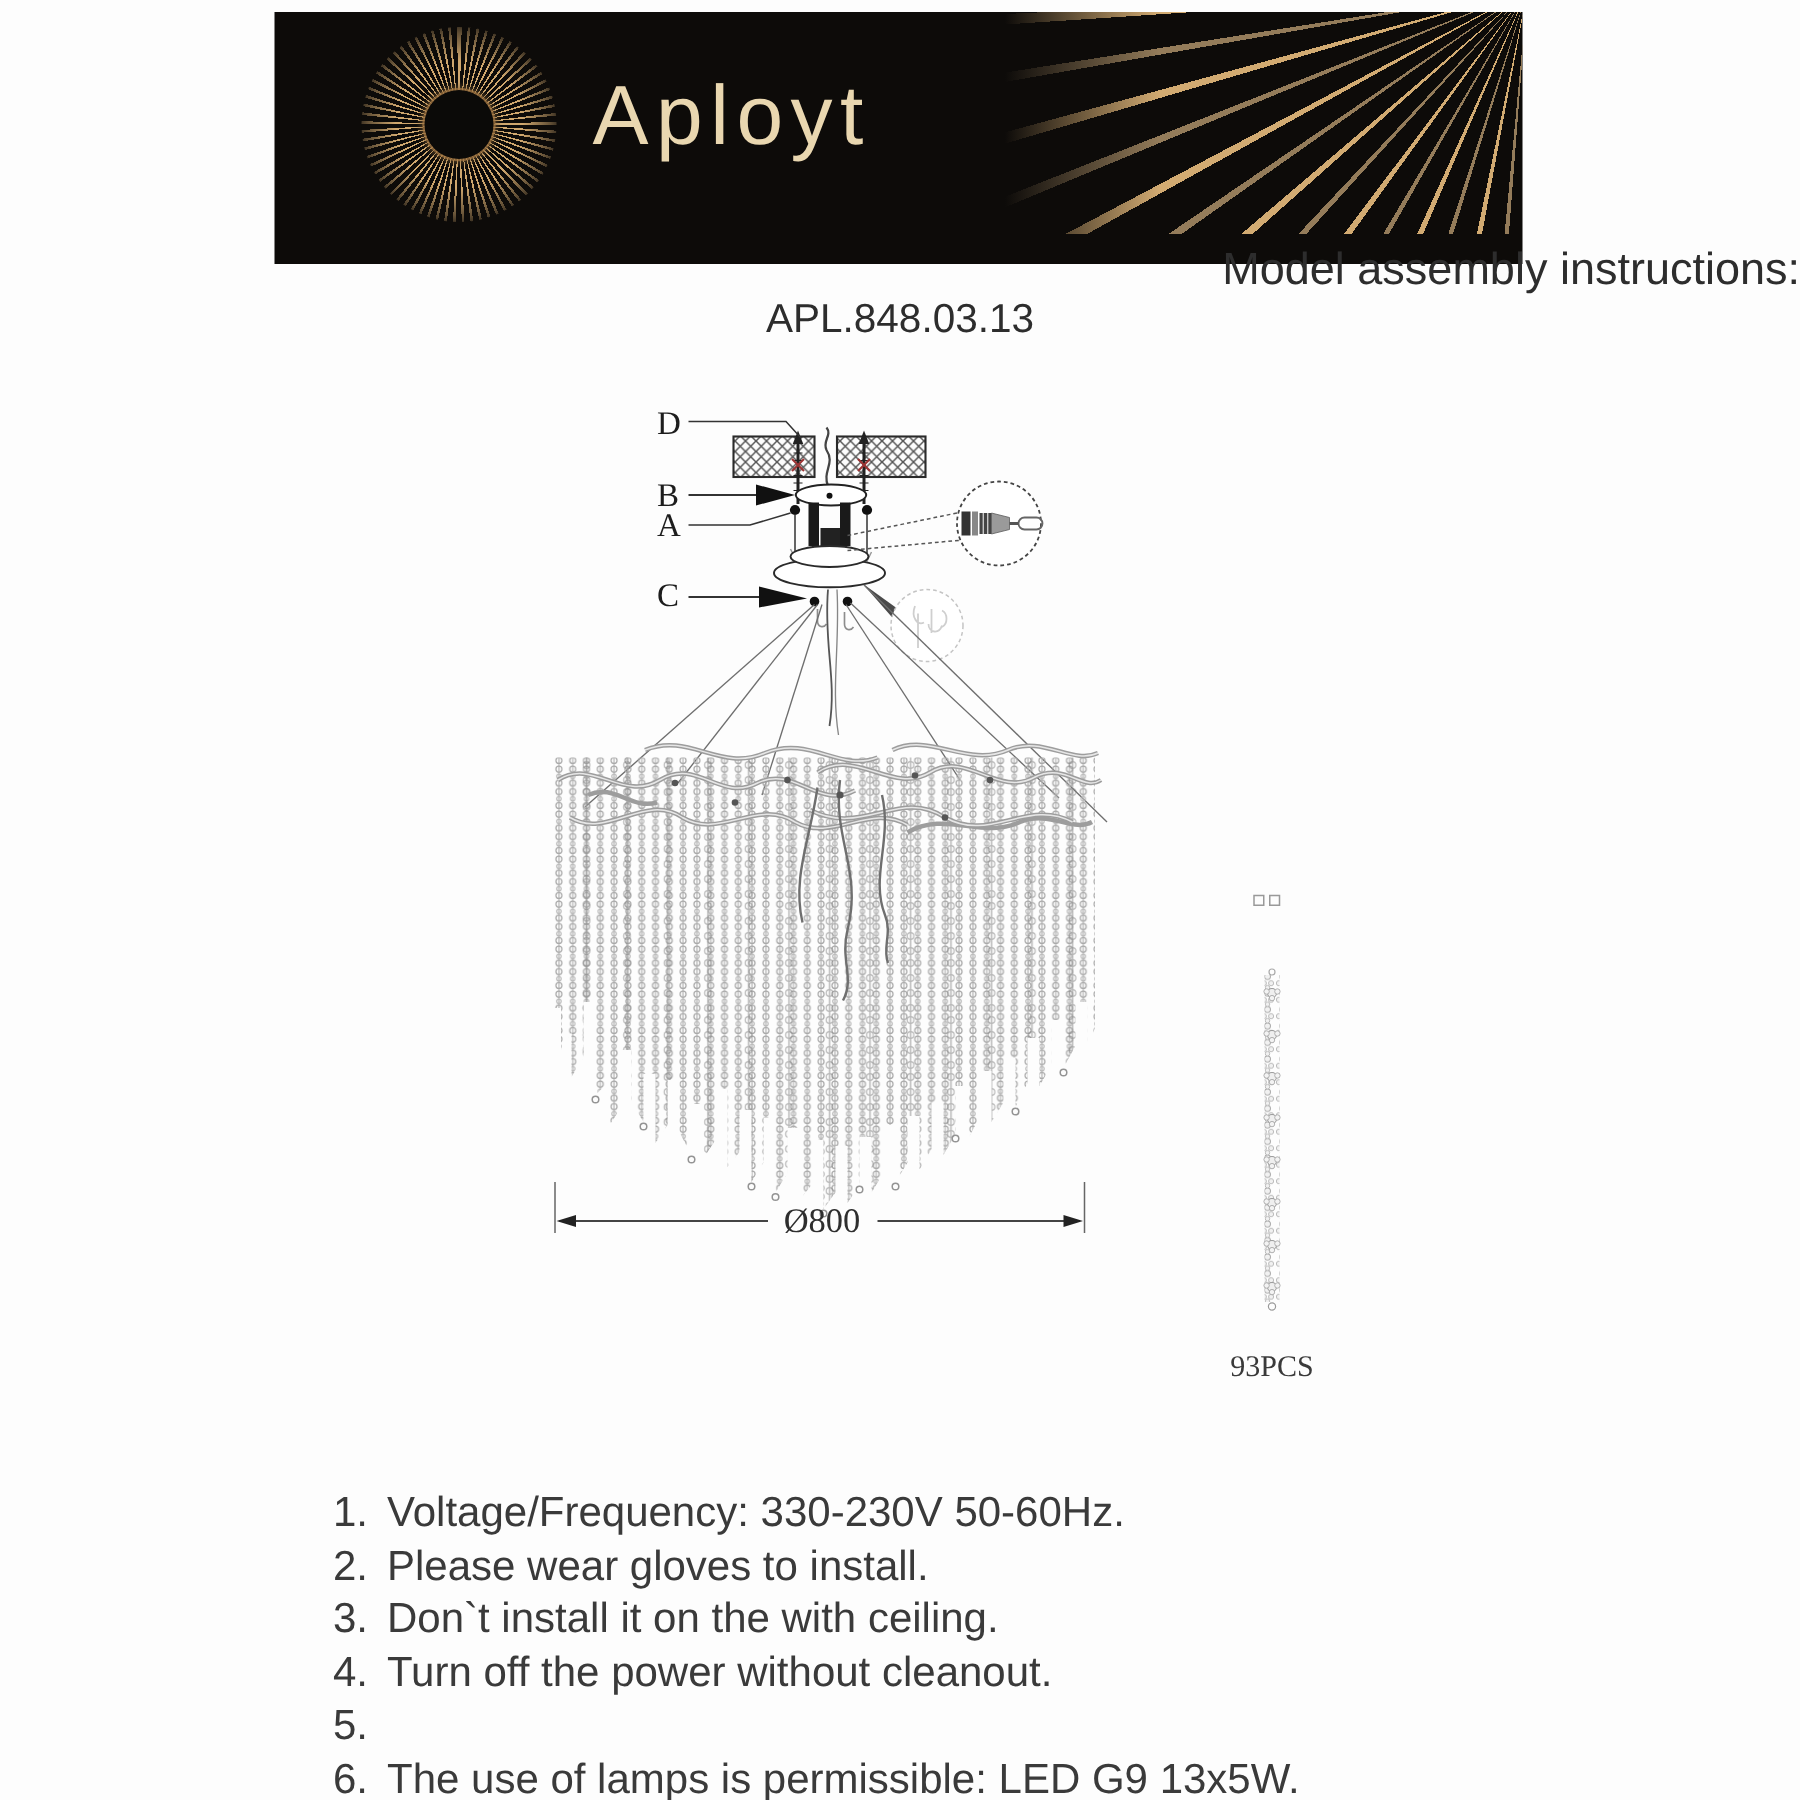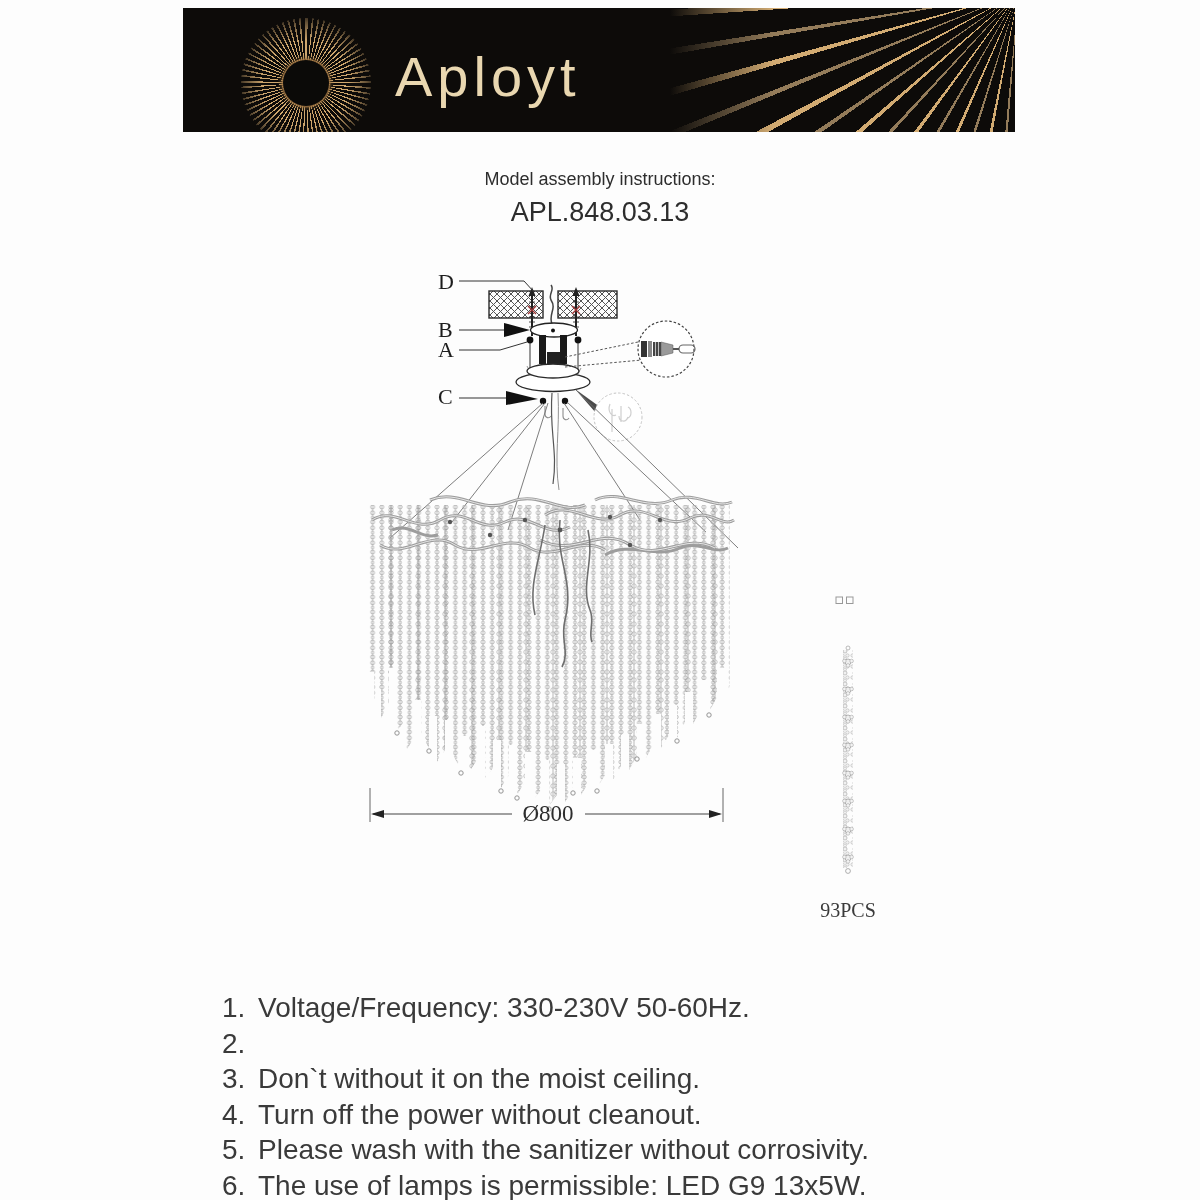--- a/index.html
+++ b/index.html
@@ -1,37 +1,37 @@
 <!DOCTYPE html>
 <html><head>
 <meta charset="utf-8">
 <style>
   html,body{margin:0;padding:0;background:#fff;}
   .page{position:relative;width:1200px;height:1200px;background:#fdfdfd;overflow:hidden;
         font-family:"Liberation Sans",sans-serif;}
   
-  .banner{position:absolute;left:183px;top:8px;width:832px;height:124px;background:#0d0b09;overflow:hidden;}
+  .banner{position:absolute;left:183px;top:8px;width:832px;height:168px;background:#0d0b09;overflow:hidden;}
   .sunburst{position:absolute;left:58px;top:10px;width:130px;height:130px;border-radius:50%;
     background:
       radial-gradient(circle at 50% 50%, #0d0b09 0 23%, rgba(120,90,50,0.55) 25%, rgba(13,11,9,0) 31%,
                       rgba(13,11,9,0) 46%, rgba(13,11,9,0.55) 66%, #0d0b09 78%),
       repeating-conic-gradient(from 0deg, #cfa76e 0deg 1.6deg, #0d0b09 1.6deg 5.2deg);}
   .sunburst-core{position:absolute;left:50%;top:50%;width:46px;height:46px;margin:-23px 0 0 -23px;
       border-radius:50%;background:#0b0a08;box-shadow:0 0 0 1.5px rgba(170,125,70,.65);}
   .brand{position:absolute;left:212px;top:36px;font-size:56px;letter-spacing:5px;color:#e9d7b0;
       font-weight:400;}
   .corner-rays{position:absolute;right:0;top:0;width:345px;height:148px;
     background:
       linear-gradient(to right, #0d0b09 0%, rgba(13,11,9,0) 30%),
       repeating-conic-gradient(from 178deg at 101% -10%,
         #d2ab72 0deg 1.15deg, rgba(13,11,9,0) 1.15deg 6.4deg,
         #947c5a 6.4deg 7.4deg, rgba(13,11,9,0) 7.4deg 12.6deg);}
   
   .title-block{position:absolute;left:0;top:163px;width:1200px;text-align:center;color:#2d2d2d;}
-  .title-line{font-size:18px;line-height:33px;}
+  .title-line{font-size:30px;line-height:33px;text-align:right;}
   .model-line{font-size:27px;line-height:33px;}
   
   .diagram{position:absolute;left:300px;top:255px;width:620px;height:700px;}
   
   .instructions{position:absolute;left:222px;top:991px;width:860px;color:#3a3a3a;}
   .instr-row{display:flex;height:35.6px;align-items:flex-start;font-size:28px;line-height:34px;}
   .instr-num{width:36px;flex:none;}
   .instr-text{flex:none;white-space:nowrap;}
 </style>
 </head>
@@ -275,32 +275,32 @@
     </g>
   </svg>
 
   <div class="instructions">
     <div class="instr-row">
       <span class="instr-num">1.</span>
       <span class="instr-text">Voltage/Frequency: 330-230V 50-60Hz.</span>
     </div>
     <div class="instr-row">
       <span class="instr-num">2.</span>
+      <span class="instr-text">Please wear gloves to install.</span>
     </div>
     <div class="instr-row">
       <span class="instr-num">3.</span>
-      <span class="instr-text">Don`t without it on the moist ceiling.</span>
+      <span class="instr-text">Don`t install it on the with ceiling.</span>
     </div>
     <div class="instr-row">
       <span class="instr-num">4.</span>
       <span class="instr-text">Turn off the power without cleanout.</span>
     </div>
     <div class="instr-row">
       <span class="instr-num">5.</span>
-      <span class="instr-text">Please wash with the sanitizer without corrosivity.</span>
     </div>
     <div class="instr-row">
       <span class="instr-num">6.</span>
       <span class="instr-text">The use of lamps is permissible: LED G9 13x5W.</span>
     </div>
   </div>
 
 </div>
 
 </body></html>

